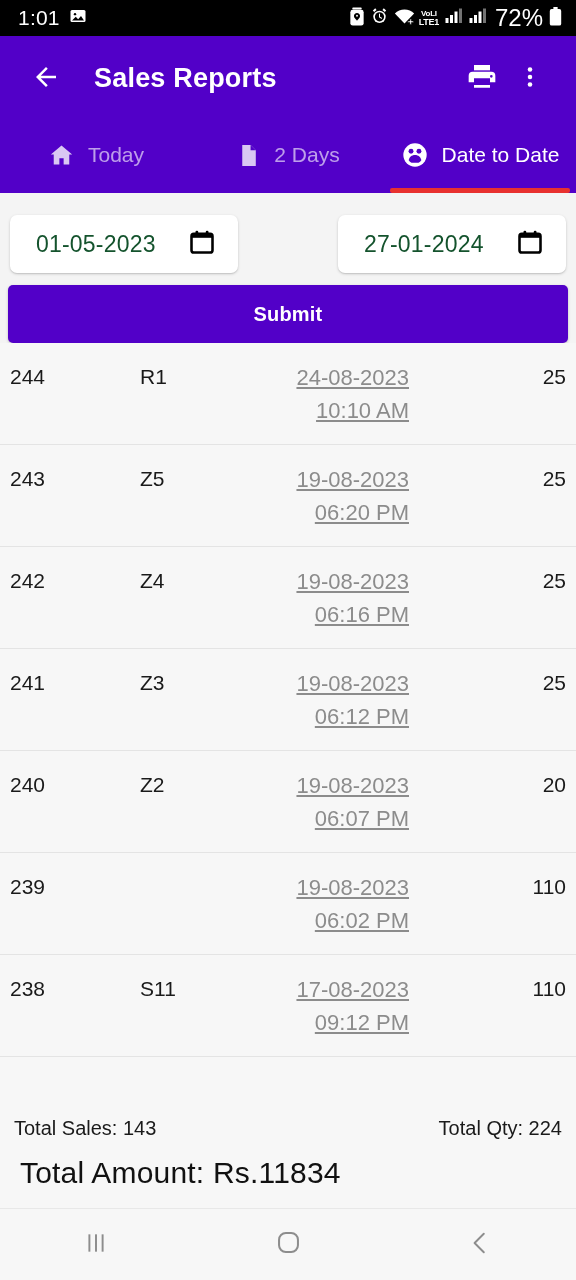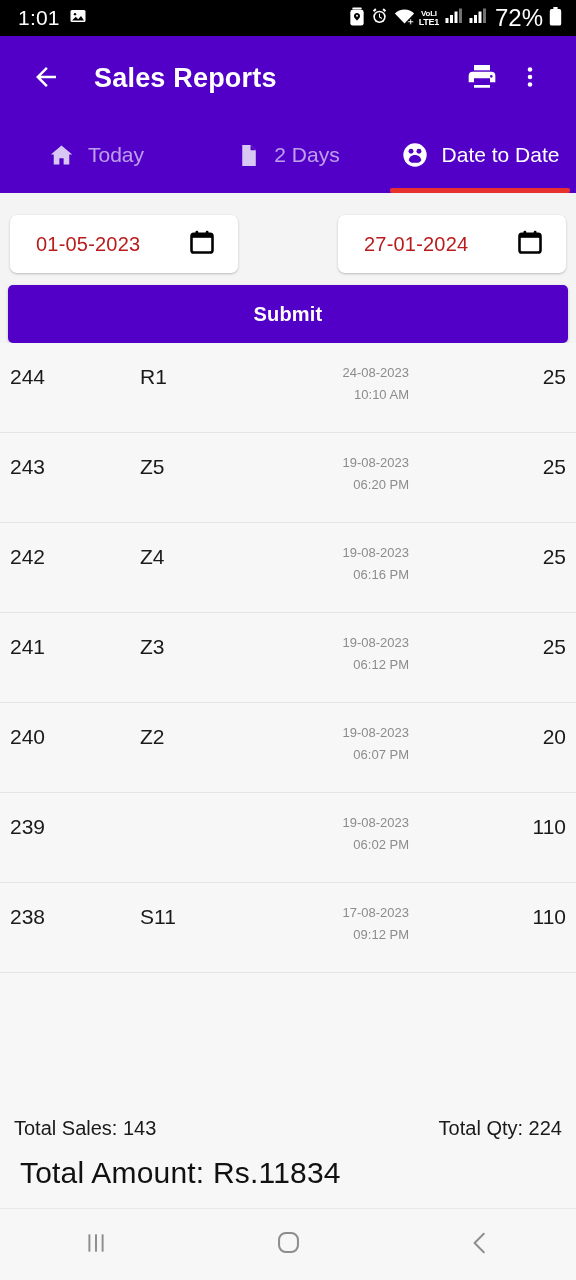--- a/index.html
+++ b/index.html
@@ -59,21 +59,21 @@
 
   
   .date-row { display:flex; gap:0; padding:22px 10px 0 10px; justify-content:space-between; flex:0 0 auto; }
   .date-card {
     background:#ffffff; border-radius:7px; width:228px; height:58px;
     display:flex; align-items:center; justify-content:space-between;
     padding:0 22px 0 26px;
     box-shadow:0 1px 3px rgba(0,0,0,.17), 0 1px 1px rgba(0,0,0,.08);
     cursor:pointer;
   }
-  .date-val { font-size:20px; color:#b91c1c; letter-spacing:.2px; }
+  .date-val { font-size:23px; color:#14532d; letter-spacing:.2px; }
 
   
   .submit-wrap { padding:12px 8px 0 8px; flex:0 0 auto; }
   .submit-btn {
     background:#5200c8; color:#ffffff; border:none;
     width:100%; height:58px; border-radius:5px;
     font-size:20px; font-weight:700; font-family:inherit;
     cursor:pointer; letter-spacing:.2px;
     box-shadow:0 1px 3px rgba(0,0,0,.22);
   }
@@ -93,21 +93,21 @@
 
   .table-body { flex:1 1 auto; overflow:hidden; background:#f7f7f7; }
   .trow {
     display:flex; align-items:flex-start;
     padding:22px 10px 20px 10px;
     border-bottom:1px solid #e4e4e4;
     min-height:90px;
   }
   .td { font-size:21px; color:#1a1a1a; }
   .td.c-nd { display:flex; flex-direction:column; align-items:flex-end; gap:7px; }
-  .nd-date, .nd-time { font-size:13px; color:#8c8c8c; }
+  .nd-date, .nd-time { font-size:22px; color:#8c8c8c;text-decoration:underline; }
 
   
   .totals { flex:0 0 auto; background:#f7f7f7; padding:14px 14px 0 14px; }
   .tot-row { display:flex; justify-content:space-between; align-items:center;margin-top:24px; }
   .tot-small { font-size:20px; color:#1a1a1a; }
   .tot-amount { font-size:30px; color:#111111; padding:16px 0 18px 6px; letter-spacing:.2px; }
 
   
   .navbar {
     flex:0 0 72px; background:#f7f7f7; border-top:1px solid #e8e8e8;

